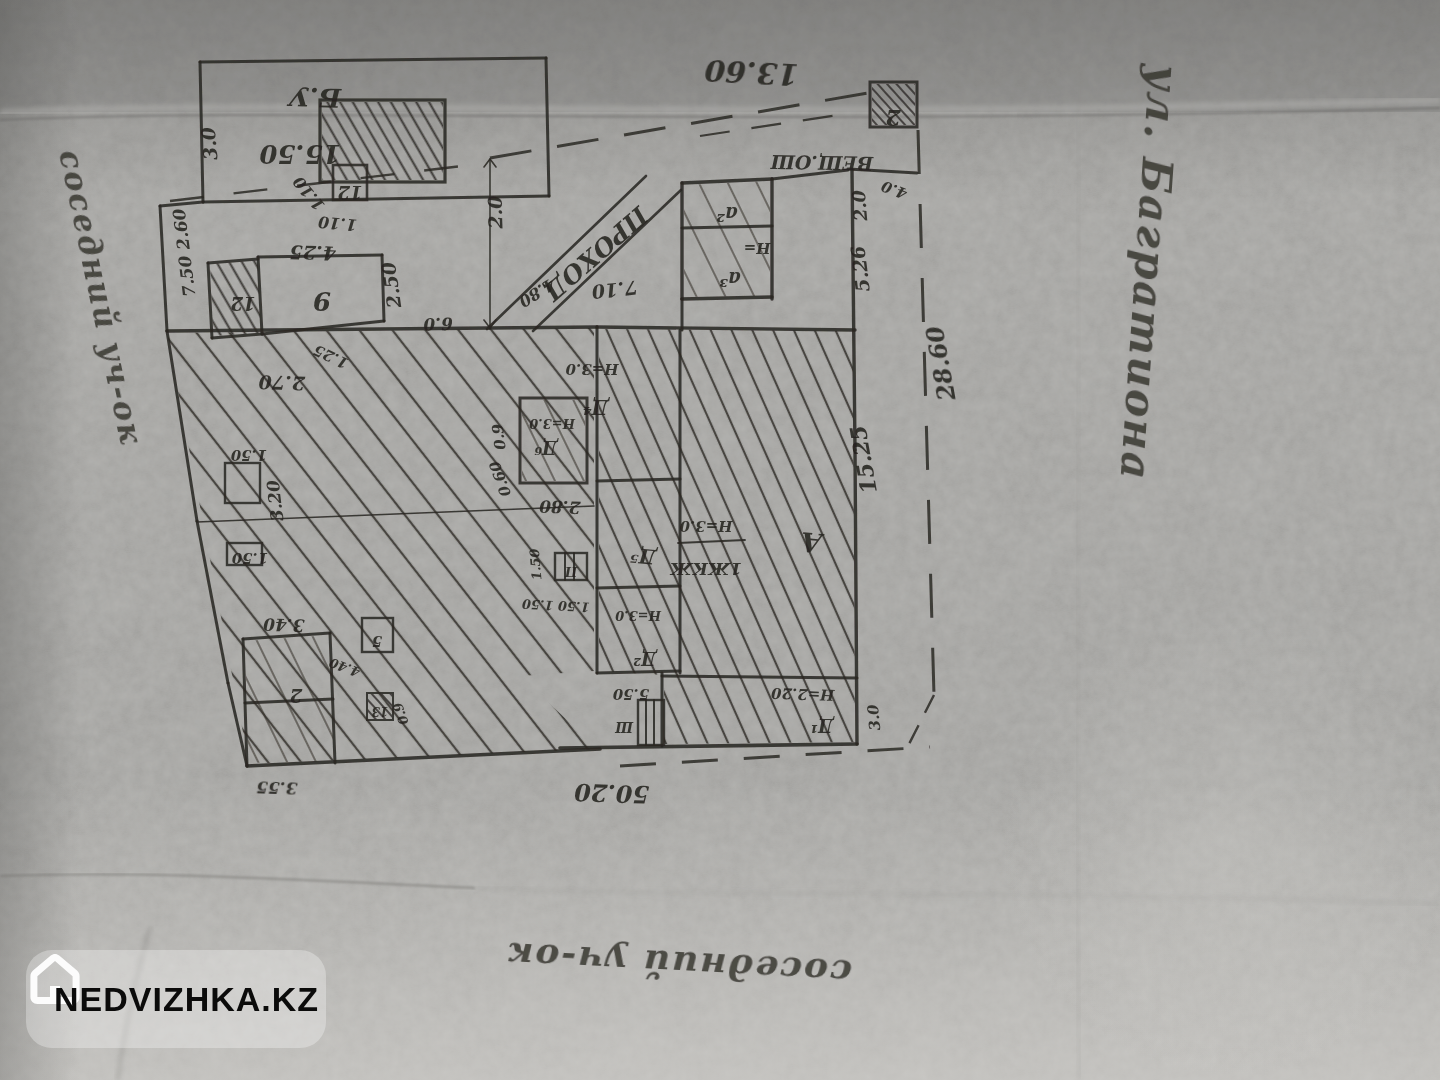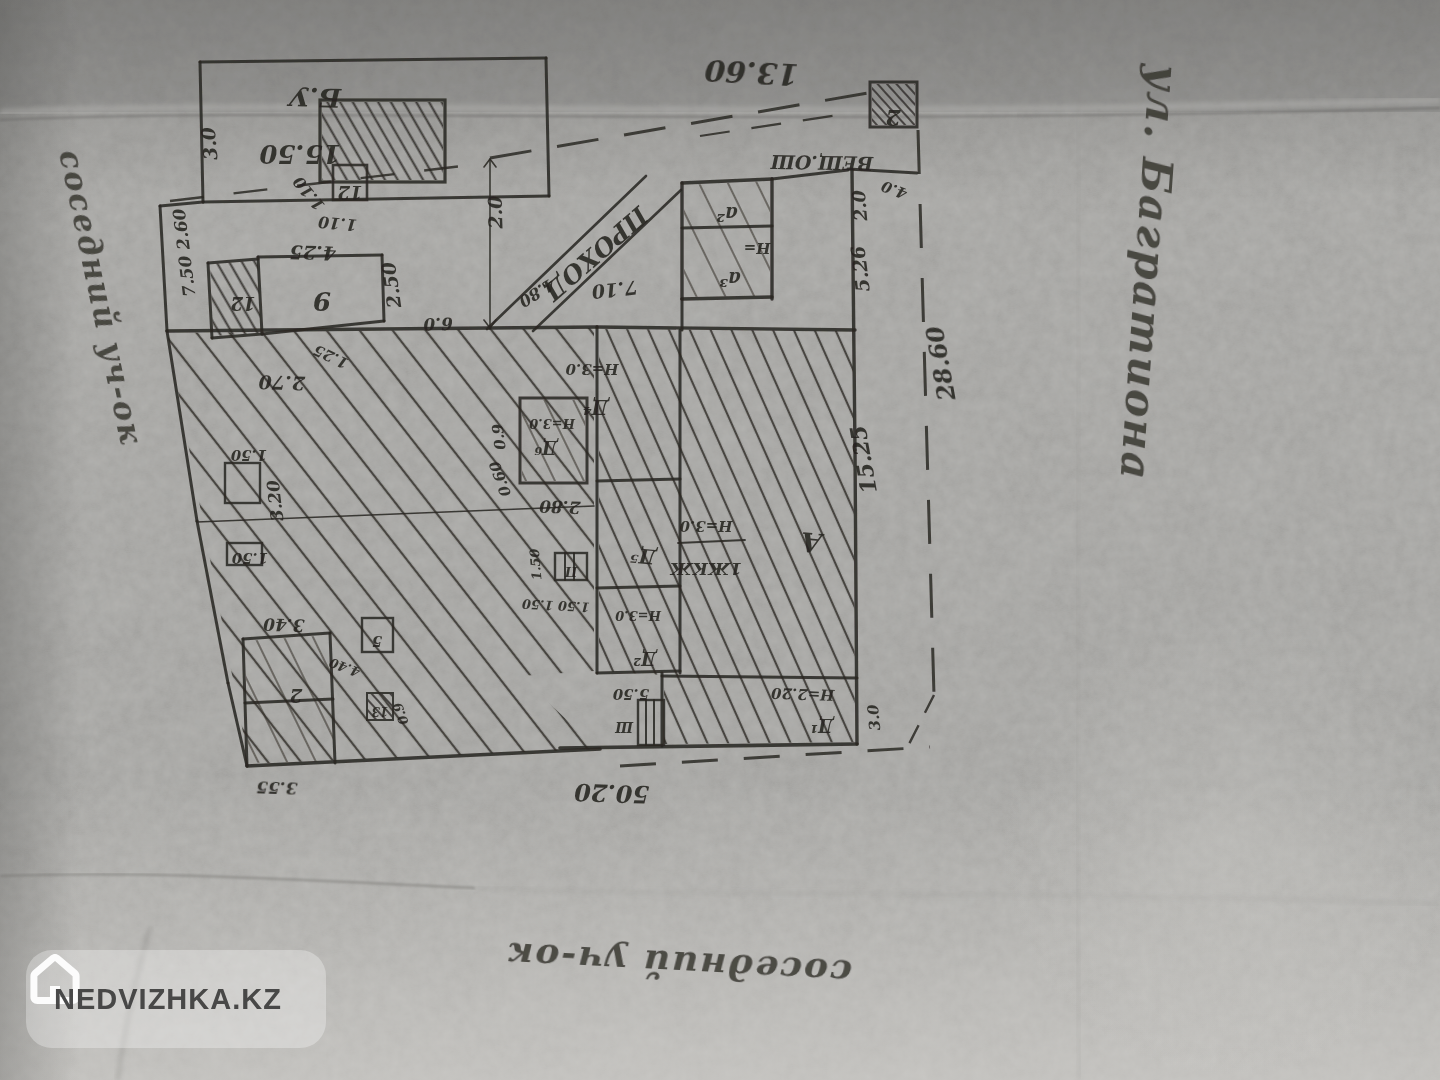--- a/index.html
+++ b/index.html
@@ -20,21 +20,21 @@
     fill:#34322d;opacity:0.82;letter-spacing:2px;
   }
   .watermark{
     position:absolute;left:26px;top:950px;width:300px;height:98px;
     background:rgba(255,255,255,0.30);
     border-radius:26px;
     display:flex;align-items:center;gap:16px;
     padding-left:28px;box-sizing:border-box;
   }
   .watermark .wm-text{
-    color:#404040;font-weight:bold;font-size:29px;letter-spacing:1px;
+    color:#000000;font-weight:bold;font-size:34px;letter-spacing:1px;
     font-family:"Liberation Sans", sans-serif;opacity:0.95;
   }
   .watermark .wm-icon{width:58px;height:58px;flex:0 0 auto;}
 </style>
 </head>
 <body>
 
 <div class="stage">
 
   <svg id="plan-svg" width="1440" height="1080" viewBox="0 0 1440 1080" xmlns="http://www.w3.org/2000/svg">

